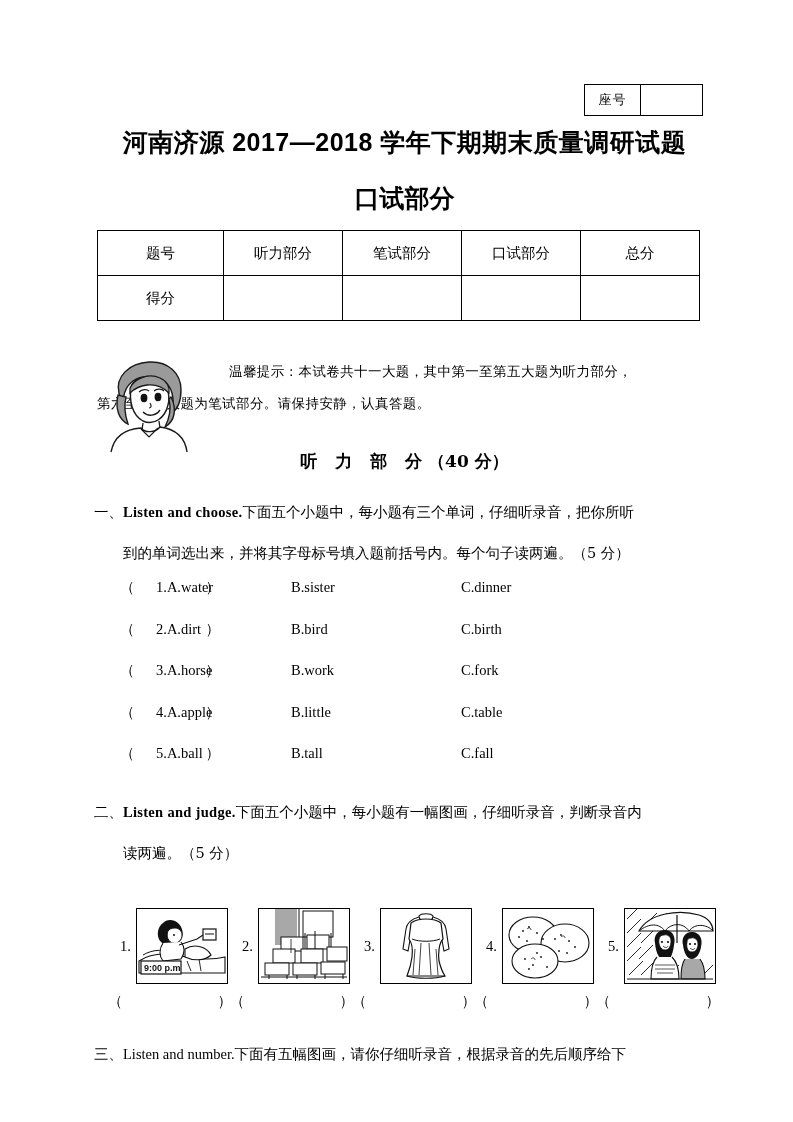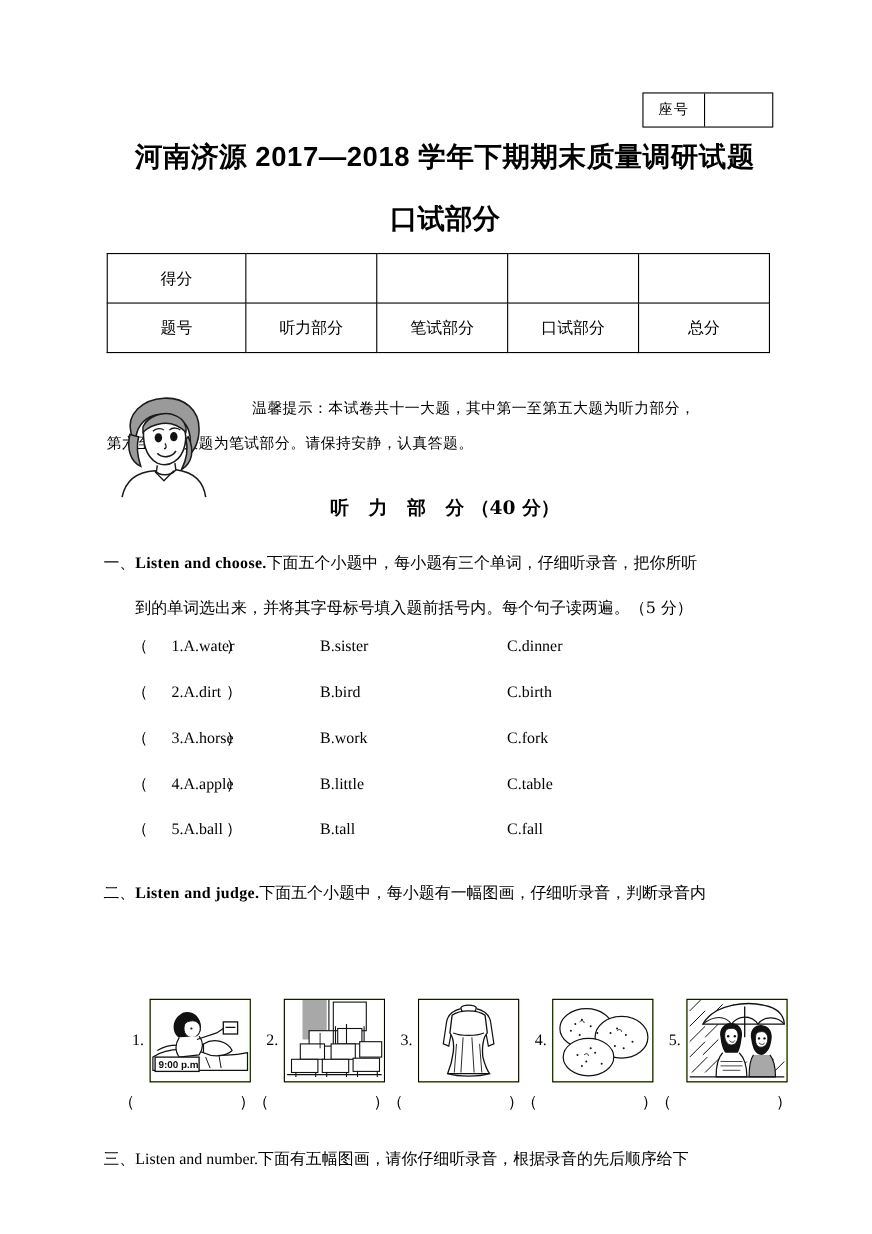--- a/index.html
+++ b/index.html
@@ -227,33 +227,33 @@
     <div class="seat-label">座号</div>
     <div class="seat-blank"></div>
   </div>
 
   <div class="title-main">河南济源 2017—2018 学年下期期末质量调研试题</div>
   <div class="title-sub">口试部分</div>
 
   <table class="score-table">
     <tbody>
         <tr>
+      <td class="first-col">题号</td>
+      <td>听力部分</td>
+      <td>笔试部分</td>
+      <td>口试部分</td>
+      <td>总分</td>
+    </tr>
+    <tr>
       <td class="first-col">得分</td>
       <td></td>
       <td></td>
       <td></td>
       <td></td>
     </tr>
-    <tr>
-      <td class="first-col">题号</td>
-      <td>听力部分</td>
-      <td>笔试部分</td>
-      <td>口试部分</td>
-      <td>总分</td>
-    </tr>
   </tbody>
     </table>
 
   <div class="tips-wrap">
     <div class="tips-figure">
       <svg width="86" height="96" viewBox="0 0 86 96">
 
         <path d="M14 36 C10 20 24 6 44 5 C63 4 76 16 76 33 C76 44 72 53 66 57 C70 45 68 33 62 27 C54 19 38 17 28 24 C20 30 17 40 19 52 C16 47 15 41 14 36 Z" fill="#9a9a9a" stroke="#1a1a1a" stroke-width="1.4"></path>
         <path d="M13 38 C10 52 14 63 23 67 C20 58 19 48 21 40 Z" fill="#9a9a9a" stroke="#1a1a1a" stroke-width="1.4"></path>
         <path d="M66 40 C72 52 70 64 60 70 C65 60 66 50 64 42 Z" fill="#9a9a9a" stroke="#1a1a1a" stroke-width="1.4"></path>
@@ -319,20 +319,21 @@
         <span class="choice-paren">（　　）</span>
         <span class="choice-a"><span>5.</span><span>A.ball</span></span>
         <span class="choice-b">B.tall</span>
         <span class="choice-c">C.fall</span>
       </div>
     </div>
 
     <div class="q-para" style="margin-top:6px">
       <span>二、</span><span class="en">Listen and judge.</span><span>下面五个小题中，每小题有一幅图画，仔细听录音，判断录音内</span>
     </div>
+    <div class="q-para q-indent">读两遍。（5 分）</div>
   </div>
 
   <div class="pic-strip">
 
     <div class="pic-item">
       <div class="pic-row">
         <span class="pic-num">1.</span>
         <div class="pic-frame">
           <svg width="90" height="74" viewBox="0 0 90 74">
             <rect x="0" y="0" width="90" height="74" fill="#fff"></rect>

